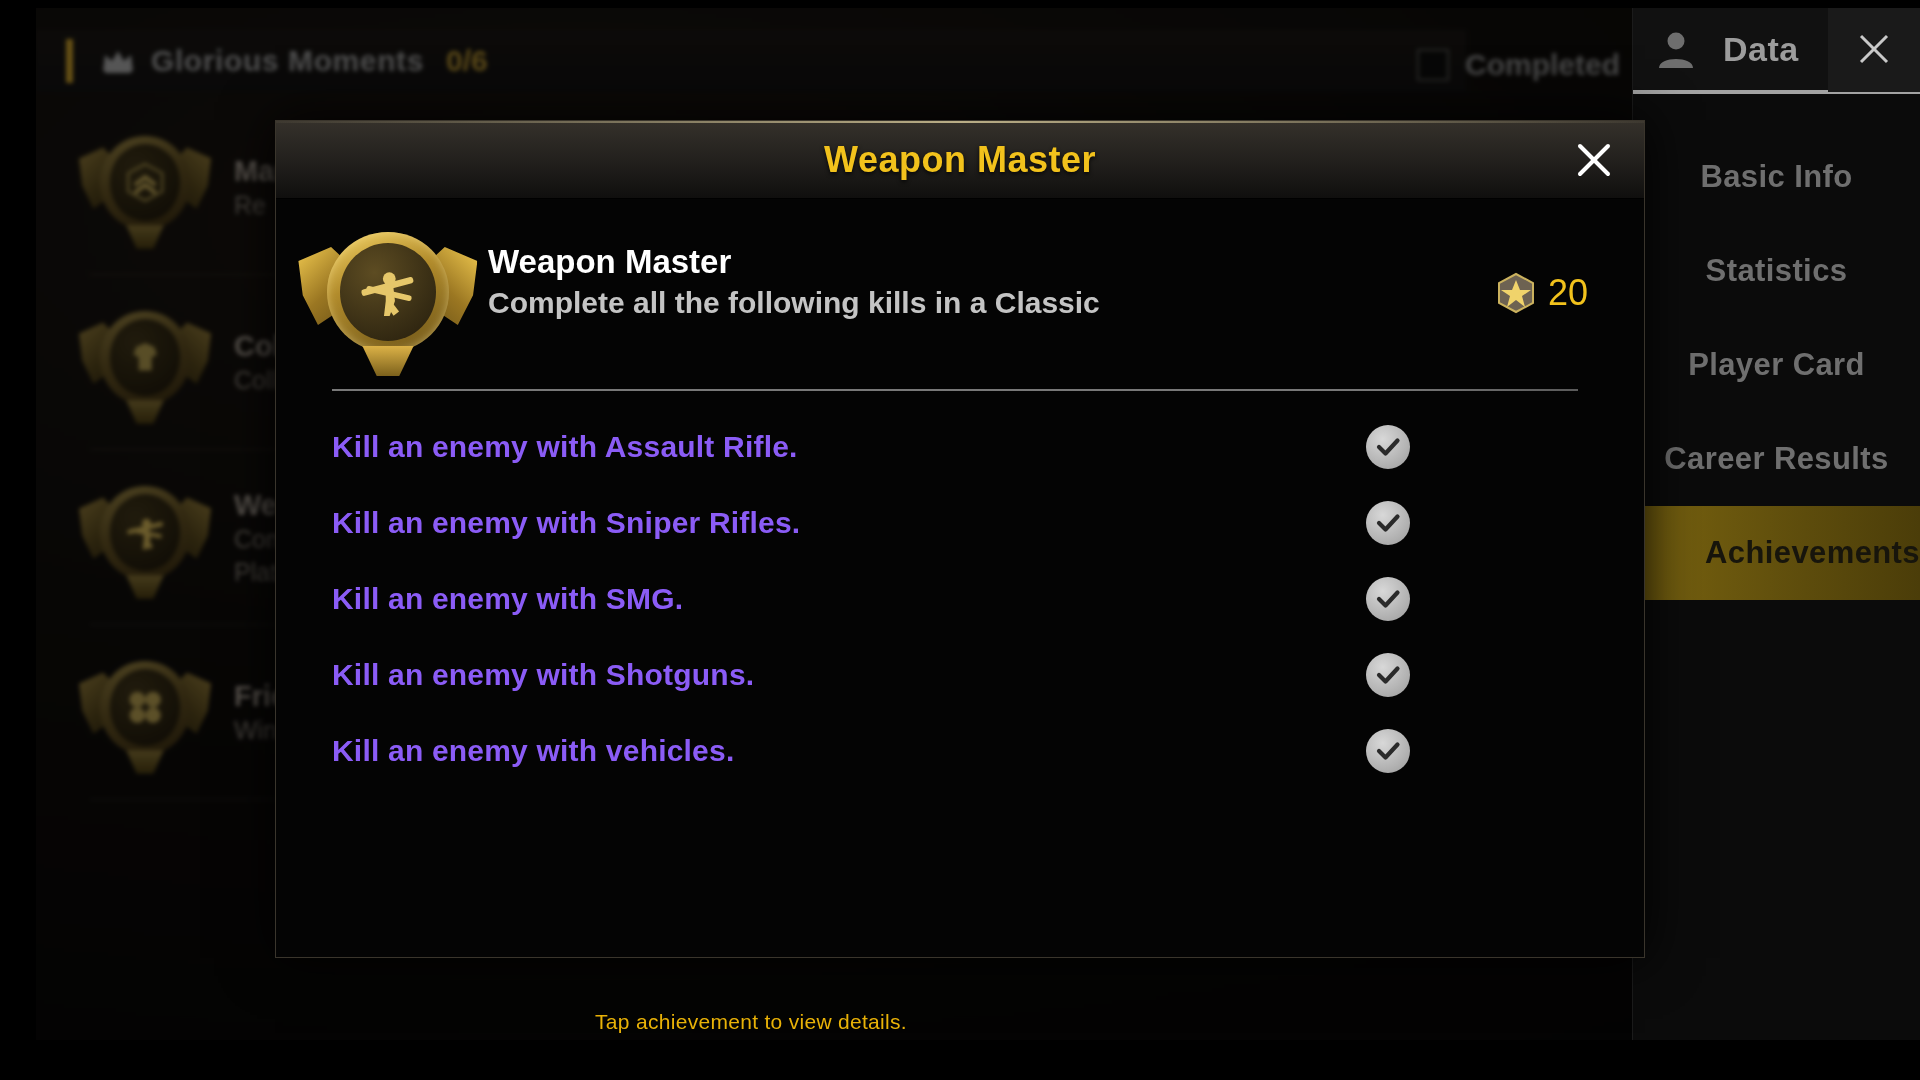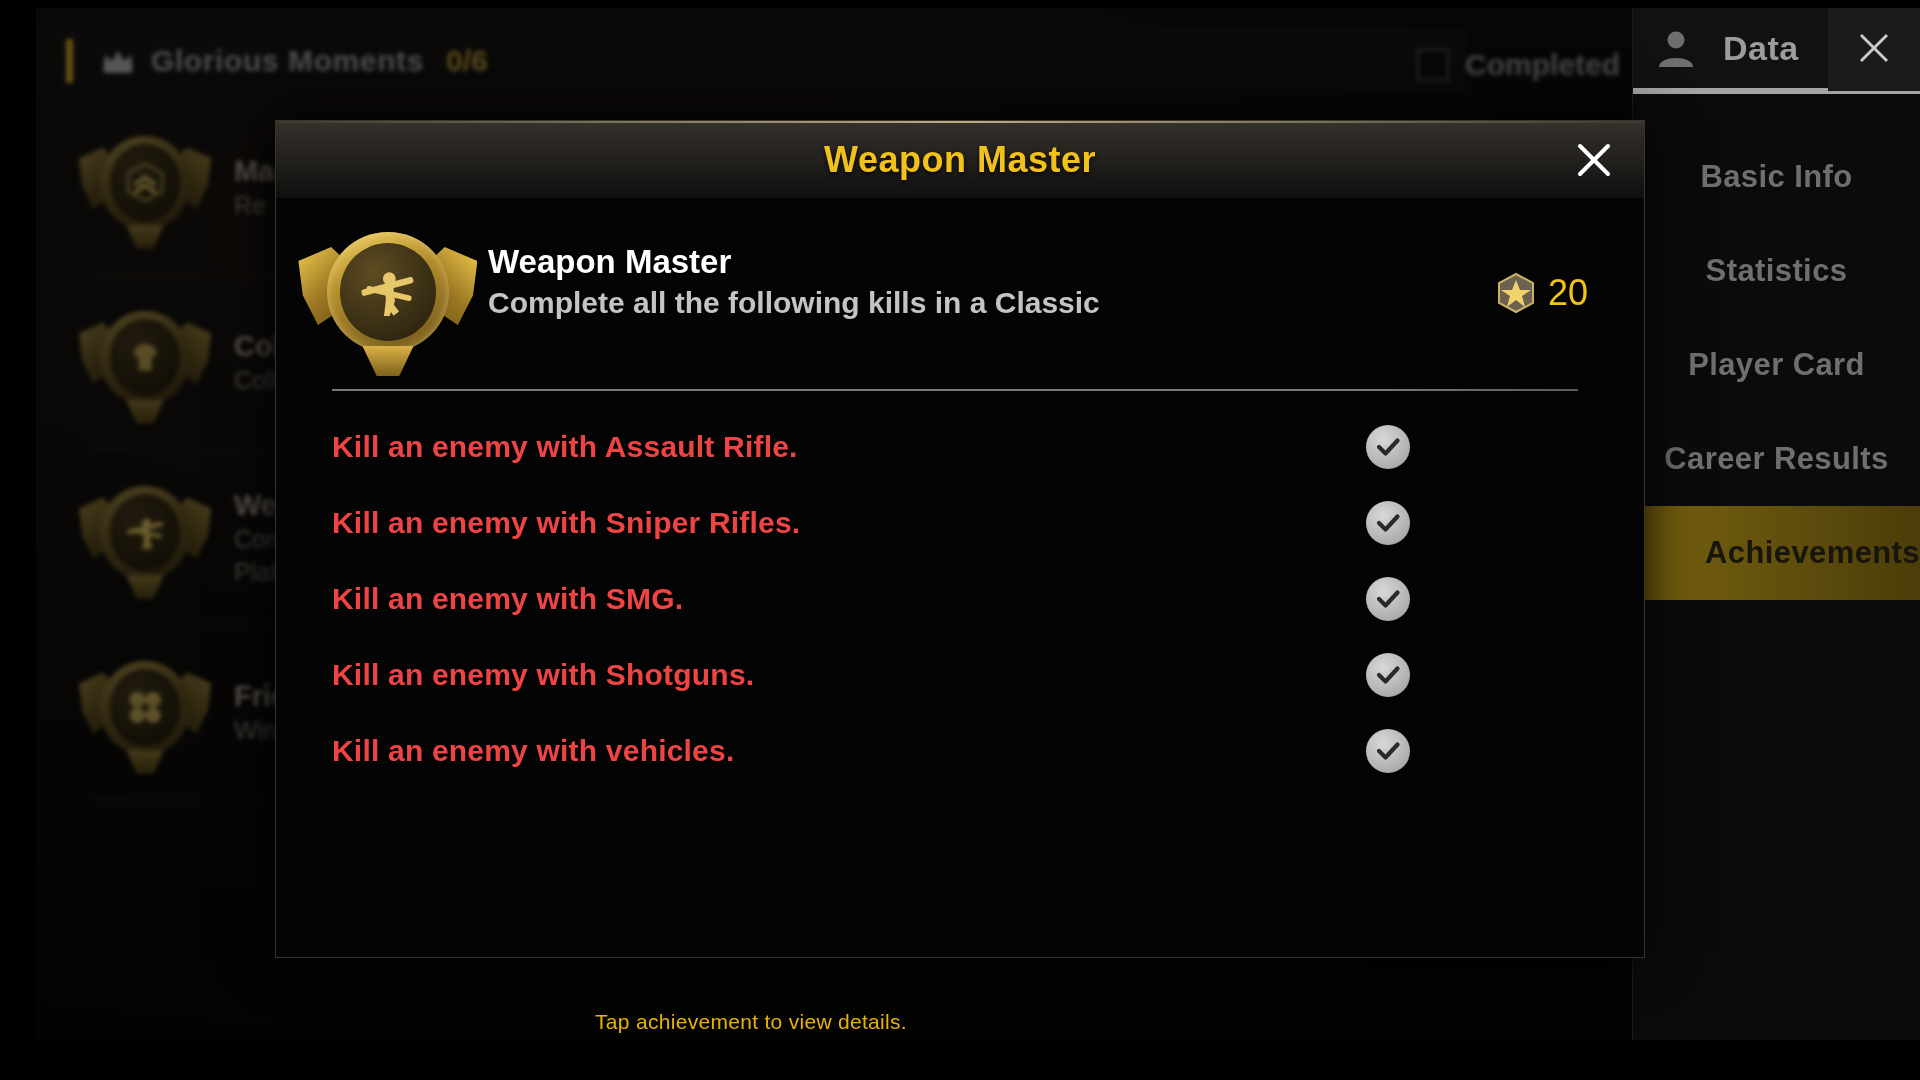--- a/index.html
+++ b/index.html
@@ -115,21 +115,21 @@
   .bottom-hint-wrap{ position:absolute; left:36px; width:1430px; bottom:46px; text-align:center; z-index:5;}
 
   
   #sidebar{
     position:absolute; right:0; top:8px; width:288px; height:1032px;
     background:#0b0b0b; z-index:40;
     border-left:1px solid #1b1b1b;
   }
   .sb-top{
     height:86px; display:flex; align-items:center;
-    border-bottom:6px solid #a3a3a3;
+    border-bottom:4px solid #a3a3a3;
     background:#111111;
   }
   .avatar-icon{ margin-left:22px; width:42px; height:42px; }
   .sb-top-title{
     margin-left:26px; font-size:34px; font-weight:700; color:#9c9c9c; letter-spacing:.5px;
   }
   .sb-close{
     margin-left:auto; width:92px; height:86px;
     display:flex; align-items:center; justify-content:center;
     background:#1a1a1a;
@@ -196,21 +196,21 @@
   .divider{
     margin:16px 14px 0 36px; height:2px;
     background:linear-gradient(90deg,#8d8d8d 0%,#8d8d8d 84%,#6a6a6a 100%);
     opacity:.85;
   }
 
   .task-list{ padding:18px 0 0 36px; }
   .task-row{
     position:relative; height:76px; display:flex; align-items:center;
   }
-  .task-label{ font-size:30px; color:#ef4444; font-weight:600; letter-spacing:.2px; }
+  .task-label{ font-size:30px; color:#8b5cf6; font-weight:600; letter-spacing:.2px; }
   .task-check{
     position:absolute; left:1034px; top:50%; transform:translateY(-50%);
     width:44px; height:44px; border-radius:50%;
     background:radial-gradient(circle at 38% 32%, #d8d8d8 0%, #b4b4b4 60%, #9a9a9a 100%);
     display:flex; align-items:center; justify-content:center;
   }
   .task-check svg{ display:block; }
 </style>
 </head>
 <body>

